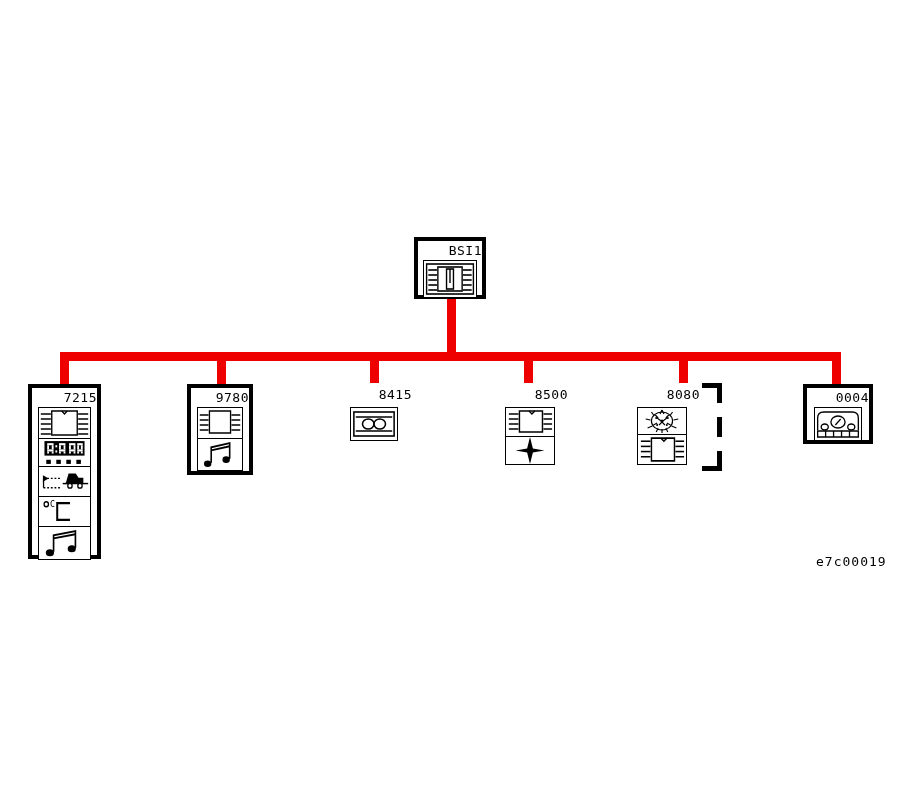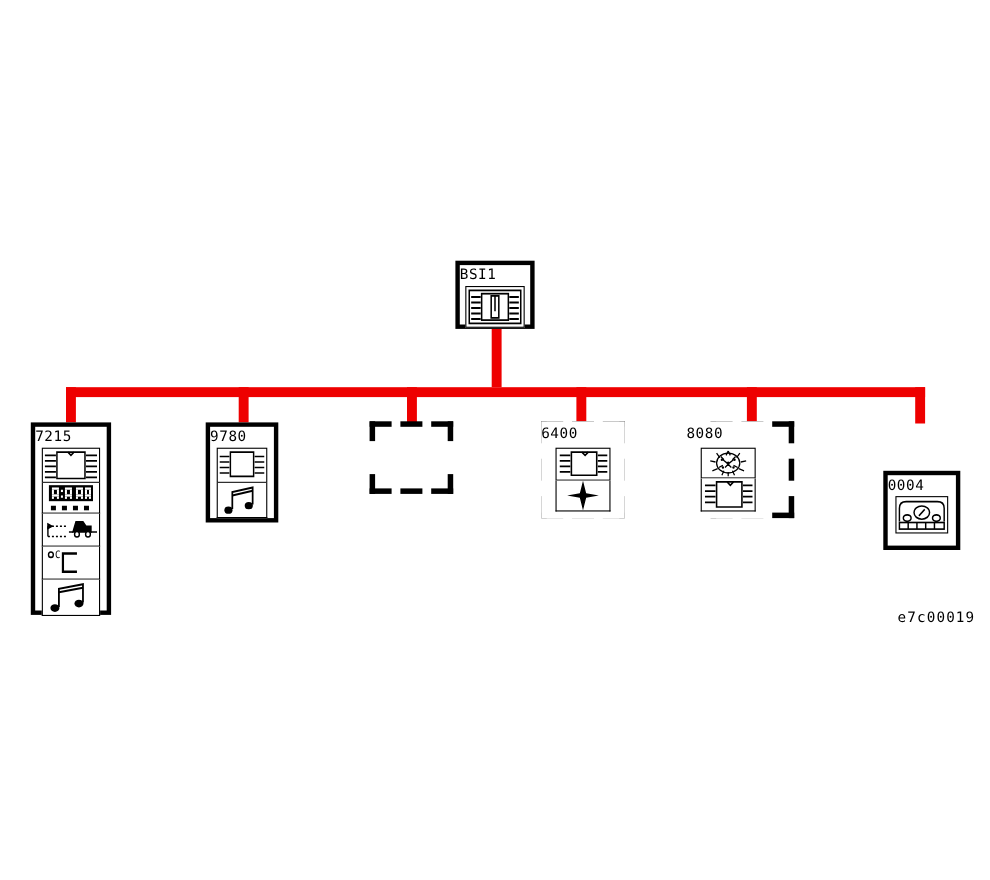--- a/index.html
+++ b/index.html
@@ -34,21 +34,21 @@
   
   .node {
     position: absolute;
     box-sizing: border-box;
     background: #ffffff;
   }
   .node.solid {
     border: 4px solid #000000;
   }
   .node-label {
-    text-align: left;
+    text-align: right;
     font-family: "DejaVu Sans Mono", monospace;
     font-size: 13px;
     letter-spacing: 0.5px;
     color: #000000;
     line-height: 15px;
     padding-top: 2px;
     height: 17px;
     user-select: none;
   }
   .node-body {
@@ -269,37 +269,53 @@
     <span style="right:0;  top:0;   width:20px; height:5px;"></span>
     <span style="left:28px;top:0;   width:20px; height:5px;"></span>
     <span style="left:0;   bottom:0;width:20px; height:5px;"></span>
     <span style="right:0;  bottom:0;width:20px; height:5px;"></span>
     <span style="left:28px;bottom:0;width:20px; height:5px;"></span>
     <span style="left:0;   top:0;   width:5px;  height:18px;"></span>
     <span style="left:0;   bottom:0;width:5px;  height:18px;"></span>
     <span style="right:0;  top:0;   width:5px;  height:18px;"></span>
     <span style="right:0;  bottom:0;width:5px;  height:18px;"></span>
   </div>
+  <div class="node" style="left:336px; top:383px; width:76px; height:66px;">
+    <div class="node-label" style="padding-top:4px;">8415</div>
+    <div class="node-body" style="height:34px; margin:3px 14px 0 14px;">
+      <div class="panel" style="height:34px;">
+        <svg width="100%" height="100%" viewBox="0 0 48 32" preserveAspectRatio="none">
+          <g stroke="#000" stroke-width="1.6" fill="none">
+            <rect x="3" y="4" width="42" height="24"></rect>
+            <line x1="5" y1="9" x2="43" y2="9"></line>
+            <line x1="5" y1="23" x2="43" y2="23"></line>
+            <ellipse cx="18" cy="16" rx="6" ry="5"></ellipse>
+            <ellipse cx="30" cy="16" rx="6" ry="5"></ellipse>
+          </g>
+        </svg>
+      </div>
+    </div>
+  </div>
 
   <div class="dashframe" style="left:492px; top:383px; width:76px; height:88px;">
     <span style="left:0;   top:0;   width:20px; height:5px;"></span>
     <span style="right:0;  top:0;   width:20px; height:5px;"></span>
     <span style="left:28px;top:0;   width:20px; height:5px;"></span>
     <span style="left:0;   bottom:0;width:20px; height:5px;"></span>
     <span style="right:0;  bottom:0;width:20px; height:5px;"></span>
     <span style="left:28px;bottom:0;width:20px; height:5px;"></span>
     <span style="left:0;   top:0;   width:5px;  height:20px;"></span>
     <span style="left:0;   top:34px;width:5px;  height:20px;"></span>
     <span style="left:0;   bottom:0;width:5px;  height:20px;"></span>
     <span style="right:0;  top:0;   width:5px;  height:20px;"></span>
     <span style="right:0;  top:34px;width:5px;  height:20px;"></span>
     <span style="right:0;  bottom:0;width:5px;  height:20px;"></span>
   </div>
   <div class="node" style="left:492px; top:383px; width:76px; height:88px;">
-    <div class="node-label" style="padding-top:4px;">6400</div>
+    <div class="node-label" style="padding-top:4px;">8500</div>
     <div class="node-body" style="height:58px; margin:3px 13px 0 13px;">
       <div class="panel" style="height:30px;">
         <svg width="100%" height="100%" viewBox="0 0 50 28" preserveAspectRatio="none">
           <g stroke="#000" stroke-width="1.5" fill="none">
             <path d="M14 3 H38 V24 H14 Z"></path>
             <path d="M24 3 l3 3 l3 -3"></path>
             <line x1="3" y1="6" x2="13" y2="6"></line>
             <line x1="3" y1="11" x2="13" y2="11"></line>
             <line x1="3" y1="16" x2="13" y2="16"></line>
             <line x1="3" y1="21" x2="13" y2="21"></line>
@@ -367,21 +383,21 @@
             <line x1="39" y1="6" x2="48" y2="6"></line>
             <line x1="39" y1="11" x2="48" y2="11"></line>
             <line x1="39" y1="16" x2="48" y2="16"></line>
             <line x1="39" y1="21" x2="48" y2="21"></line>
           </g>
         </svg>
       </div>
     </div>
   </div>
 
-  <div class="node solid" style="left:803px; top:384px; width:70px; height:72px;margin-top:44px;">
+  <div class="node solid" style="left:803px; top:384px; width:70px; height:60px;">
     <div class="node-label">0004</div>
     <div class="node-body" style="height:34px; margin:0 7px 4px 7px;">
       <div class="panel" style="height:34px;">
         <svg width="100%" height="100%" viewBox="0 0 52 32" preserveAspectRatio="none">
           <g stroke="#000" stroke-width="1.5" fill="none">
             <path d="M3 22 V10 Q3 4 10 4 H42 Q49 4 49 10 V22"></path>
             <ellipse cx="26" cy="14" rx="8" ry="6"></ellipse>
             <path d="M23 17 L29 11"></path>
             <ellipse cx="11" cy="19" rx="4" ry="3"></ellipse>
             <ellipse cx="41" cy="19" rx="4" ry="3"></ellipse>

